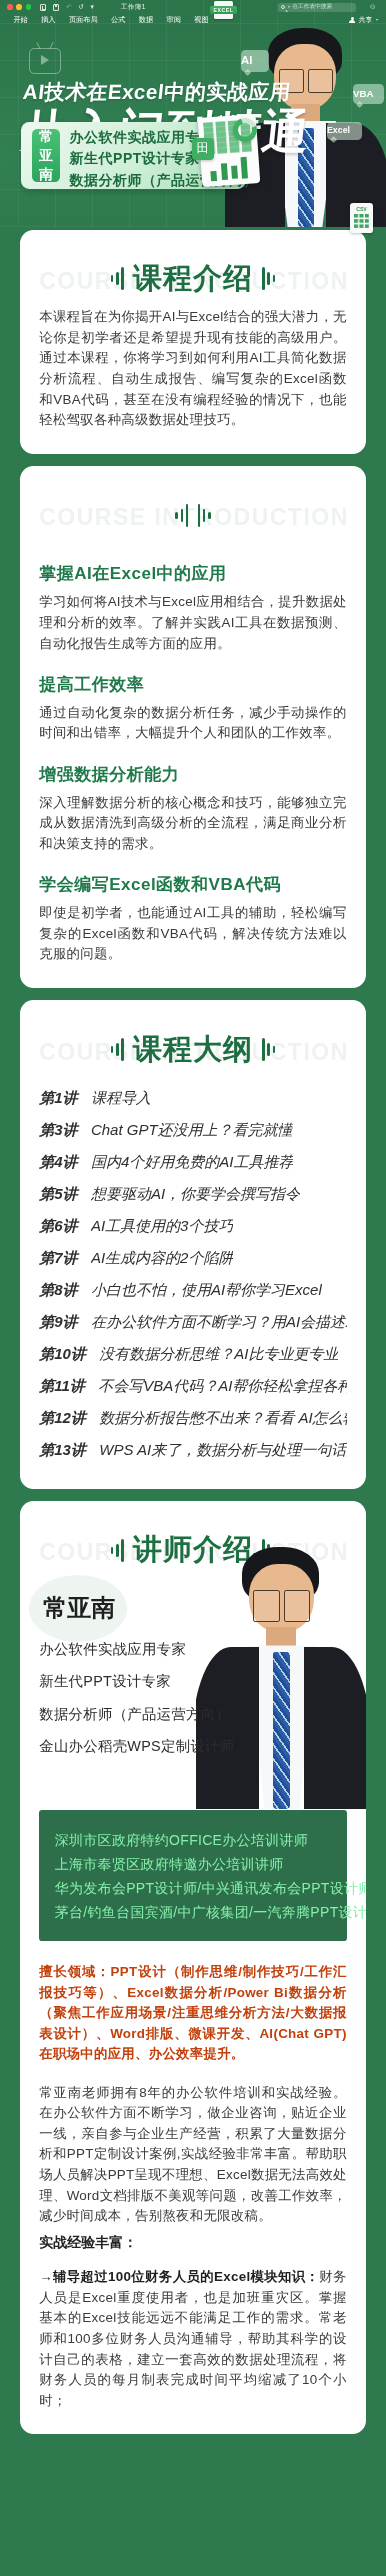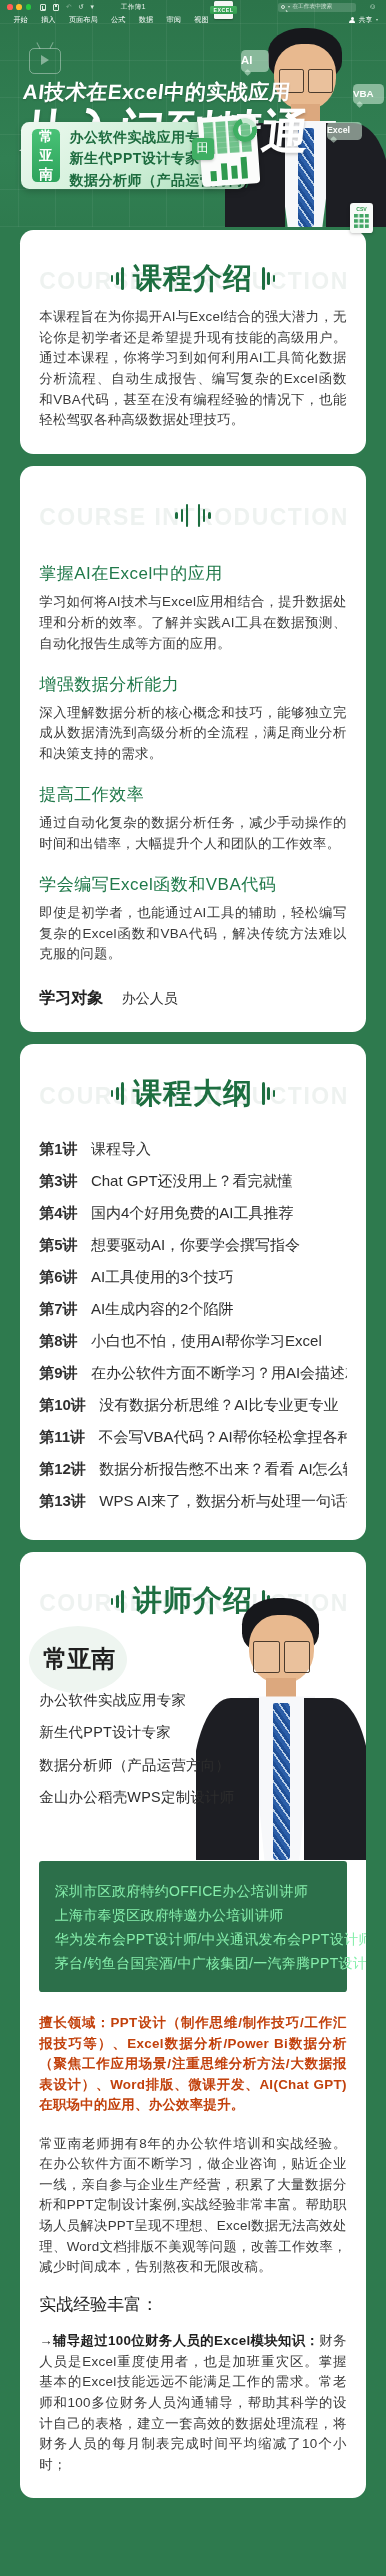--- a/index.html
+++ b/index.html
@@ -102,42 +102,42 @@
   .watermark { position:absolute; left:0; right:0; top:17.5px; text-align:center; font-size:23px; font-weight:bold; color:rgba(90,130,105,.10); letter-spacing:1.5px; white-space:nowrap; overflow:hidden; }
   .sec-title { position:relative; display:flex; align-items:center; gap:9.3px; }
   .sec-title h2 { font-family:"Liberation Serif","DejaVu Serif",serif; font-size:29px; color:#1d6e40; font-weight:900; letter-spacing:1px; }
   .decor { display:flex; align-items:center; gap:2.6px; }
   .decor i { display:block; width:2.6px; border-radius:1.5px; background:#1d6e40; }
   .d1{height:7.2px}.d2{height:13.4px}.d3{height:23px}
   .body-p { font-size:13.4px; line-height:20.6px; color:#3a3a3a; text-align:justify; letter-spacing:0.3px; }
   .body-p + .body-p { margin-top:17.5px; }
 
   .benefit { margin-top:18.5px; }
-  .benefit-title { font-size:17px; font-weight:normal; color:#20794a; margin-bottom:7.2px; letter-spacing:0.5px; }
+  .benefit-title { font-size:17px; font-weight:bold; color:#20794a; margin-bottom:7.2px; letter-spacing:0.5px; }
   .audience { margin-top:23px; display:flex; align-items:baseline; gap:18.5px; }
   .audience-label { font-size:16px; font-weight:900; color:#222; }
   .audience-value { font-size:14px; color:#333; }
 
-  .outline-list { margin-top:11px; }
+  .outline-list { margin-top:4px;font-style:italic; }
   .outline-row { display:flex; gap:13.4px; font-size:15px; color:#2f2f2f; height:32px; align-items:center; }
   .outline-num { font-weight:600; white-space:nowrap; }
   .outline-title { white-space:nowrap; overflow:hidden; }
 
   
   .profile { position:relative; height:216px; }
   .profile-name { position:relative; font-size:24px; font-weight:900; color:#1f1f1f; margin:13.4px 0 15.5px 4.1px; z-index:2;}
   .profile-name::before{content:""; position:absolute; left:-14.4px; top:-17.5px; width:98px; height:67px; border-radius:50%; background:#eef5f0; z-index:-1;}
   .profile-titles { display:flex; flex-direction:column; gap:13.4px; position:relative; z-index:2; }
   .profile-title-line { font-size:14.4px; color:#2d2d2d; letter-spacing:0.3px; white-space:nowrap; }
   .inst-portrait { right:-19.6px; top:-49px; width:170px; height:266px; }
   .green-box { position:relative; background:#2c6f4a; border-radius:3.1px; padding:17.5px 5.2px 17.5px 15.5px; margin-top:2.1px; z-index:3; }
   .green-box .gb-line { color:#86efac; font-size:14px; line-height:24px; letter-spacing:0.3px; white-space:nowrap; }
   .expertise { margin-top:20.6px; font-weight:bold; color:#c2410c; }
   .bio { margin-top:18.5px; }
-  .exp-label { margin-top:15px; font-size:17px; font-weight:400; color:#222; }
+  .exp-label { margin-top:7px; font-size:14px; font-weight:700; color:#222; }
   .bullet { margin-top:15.5px; }
   .bullet .lead { font-weight:900; color:#1f1f1f; }
 </style>
 </head>
 <body>
 
 <div class="page">
 
   <div class="hero">
 
@@ -270,34 +270,30 @@
             <i class="d2"></i>
             <i class="d1"></i>
           </span>
       </div>
     </div>
     <div class="benefit">
       <div class="benefit-title">掌握AI在Excel中的应用</div>
       <p class="body-p">学习如何将AI技术与Excel应用相结合，提升数据处理和分析的效率。了解并实践AI工具在数据预测、自动化报告生成等方面的应用。</p>
     </div>
     <div class="benefit">
+      <div class="benefit-title">提高工作效率</div>
+      <p class="body-p">通过自动化复杂的数据分析任务，减少手动操作的时间和出错率，大幅提升个人和团队的工作效率。</p>
+    </div>
+    <div class="benefit">
       <div class="benefit-title">增强数据分析能力</div>
       <p class="body-p">深入理解数据分析的核心概念和技巧，能够独立完成从数据清洗到高级分析的全流程，满足商业分析和决策支持的需求。</p>
-    </div>
-    <div class="benefit">
-      <div class="benefit-title">提高工作效率</div>
-      <p class="body-p">通过自动化复杂的数据分析任务，减少手动操作的时间和出错率，大幅提升个人和团队的工作效率。</p>
     </div>
     <div class="benefit">
       <div class="benefit-title">学会编写Excel函数和VBA代码</div>
       <p class="body-p">即使是初学者，也能通过AI工具的辅助，轻松编写复杂的Excel函数和VBA代码，解决传统方法难以克服的问题。</p>
-    </div>
-    <div class="audience">
-      <span class="audience-label">学习对象</span>
-      <span class="audience-value">办公人员</span>
     </div>
   </div>
 
   <div class="card">
     <div class="sec-head">
       <div class="watermark">COURSE INTRODUCTION</div>
       <div class="sec-title">
         <span class="decor">
             <i class="d1"></i>
             <i class="d2"></i>

